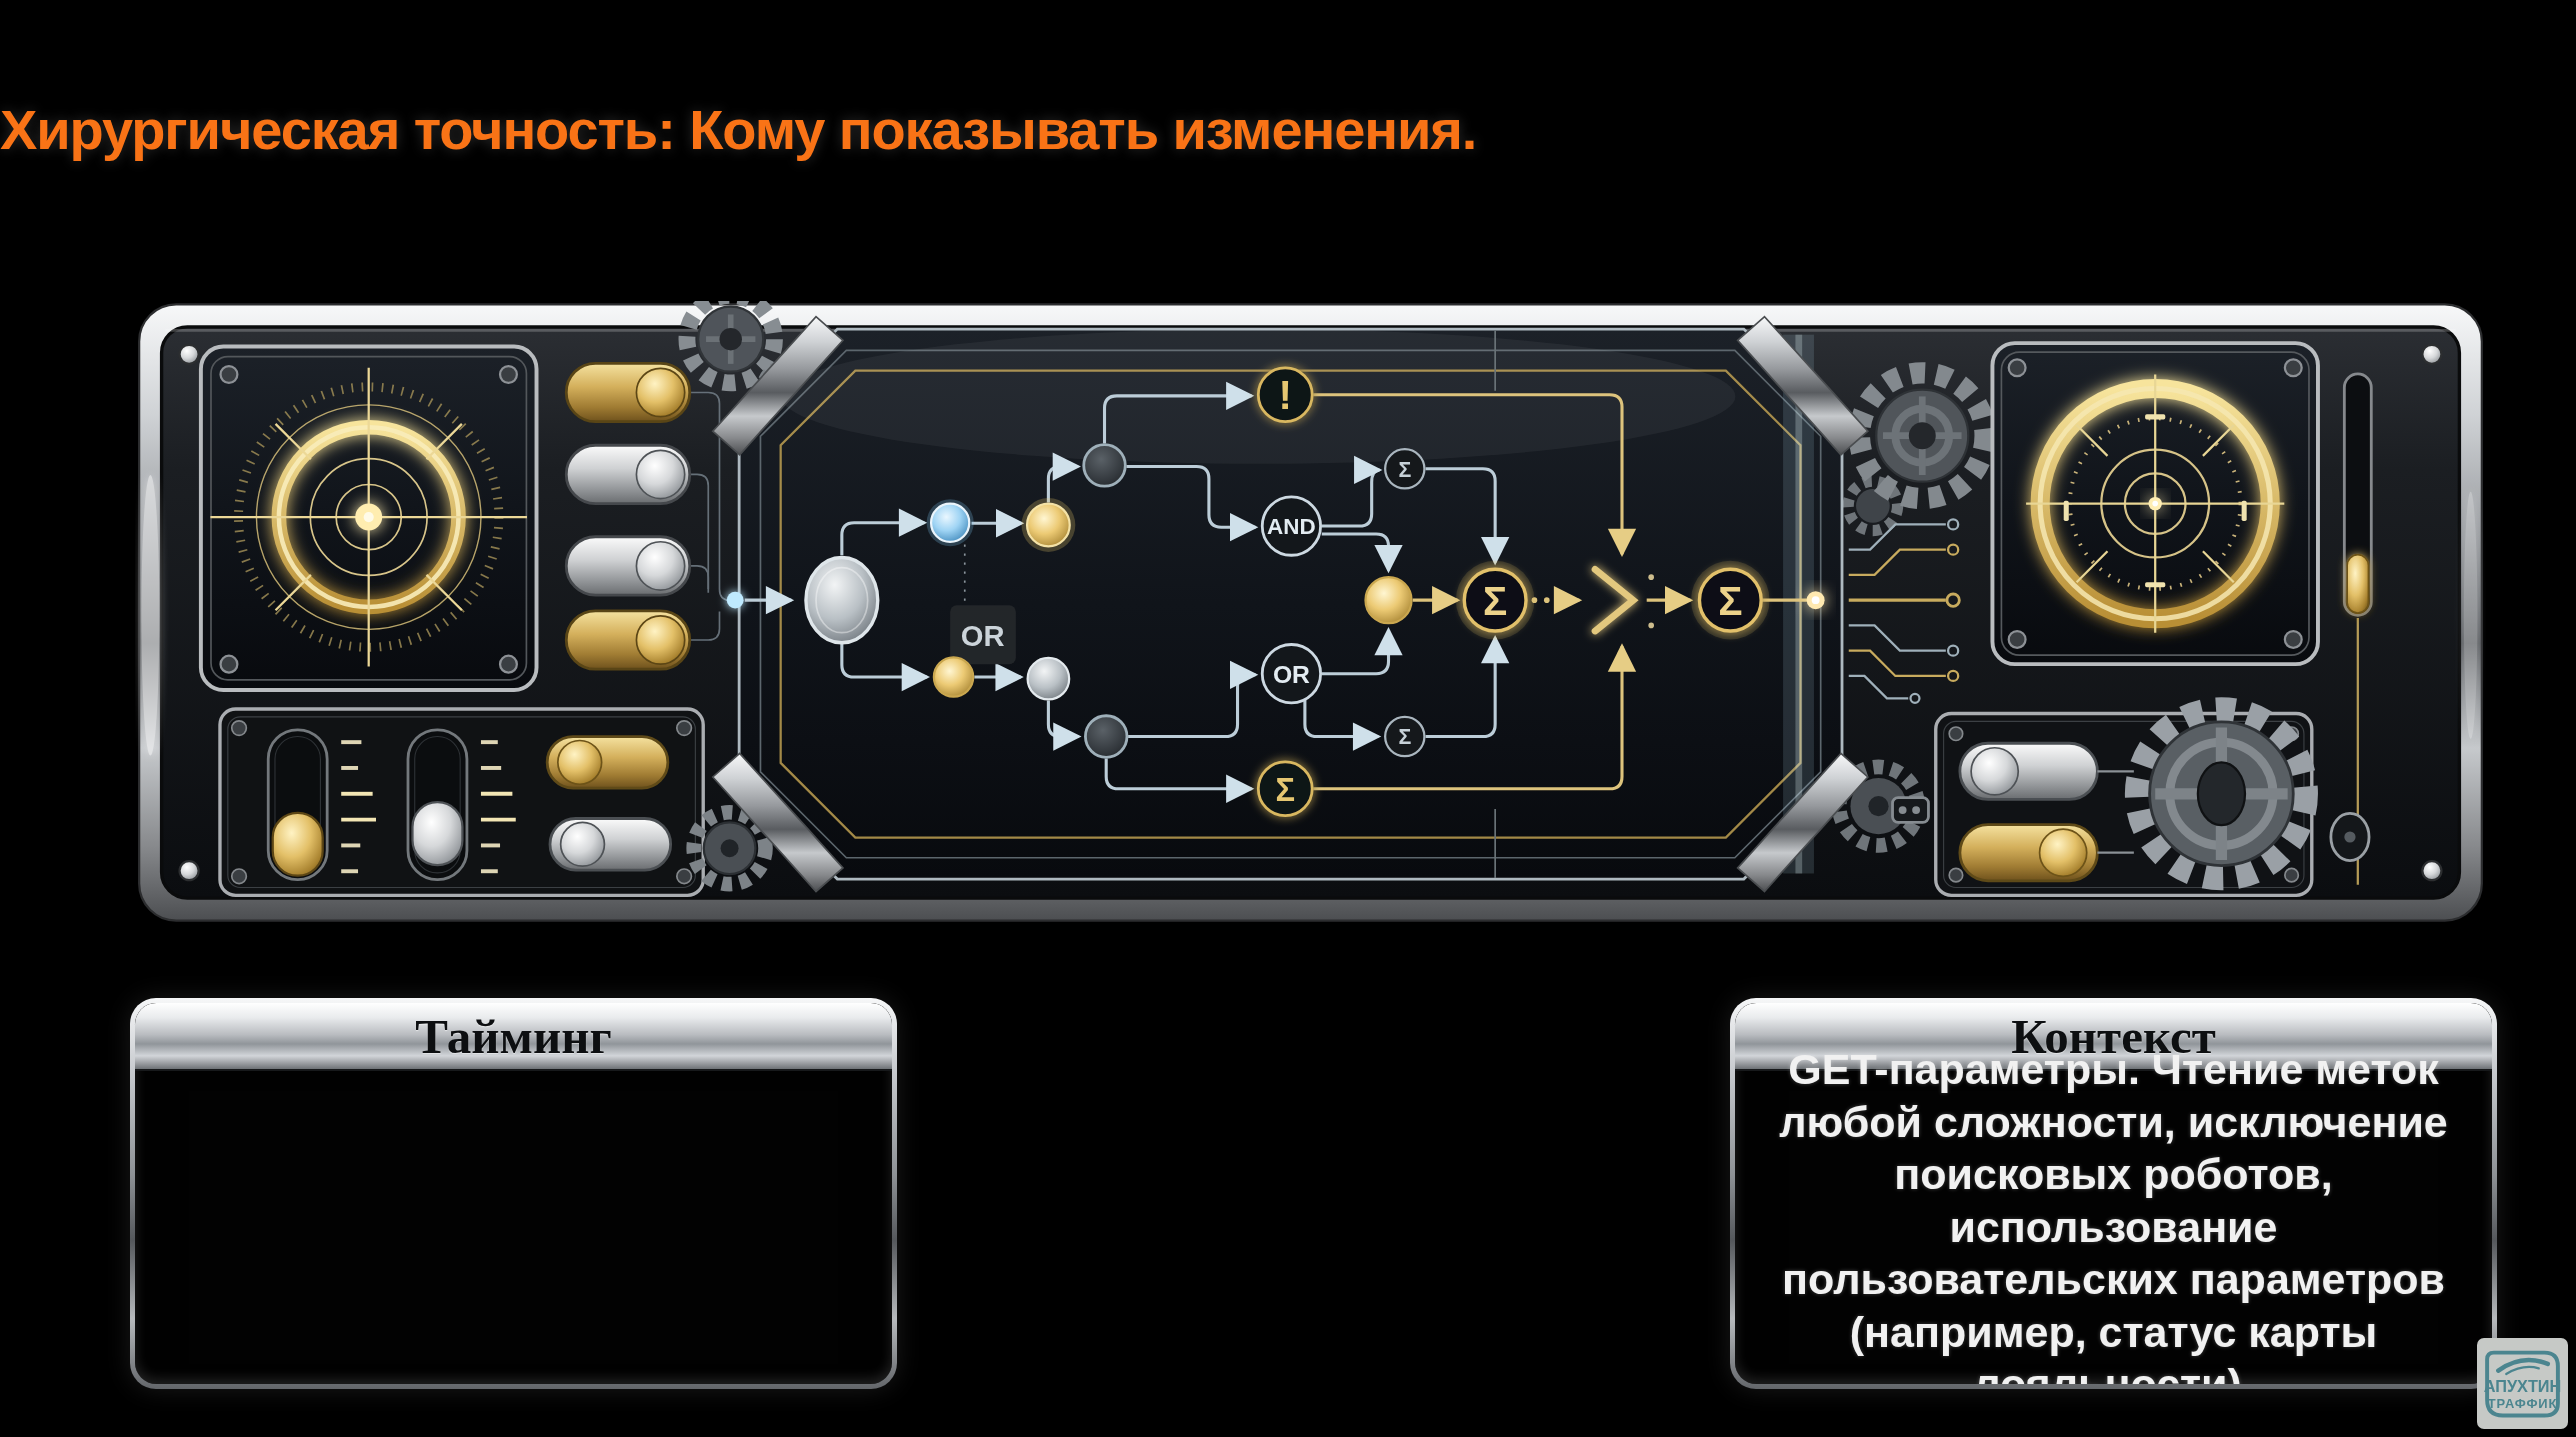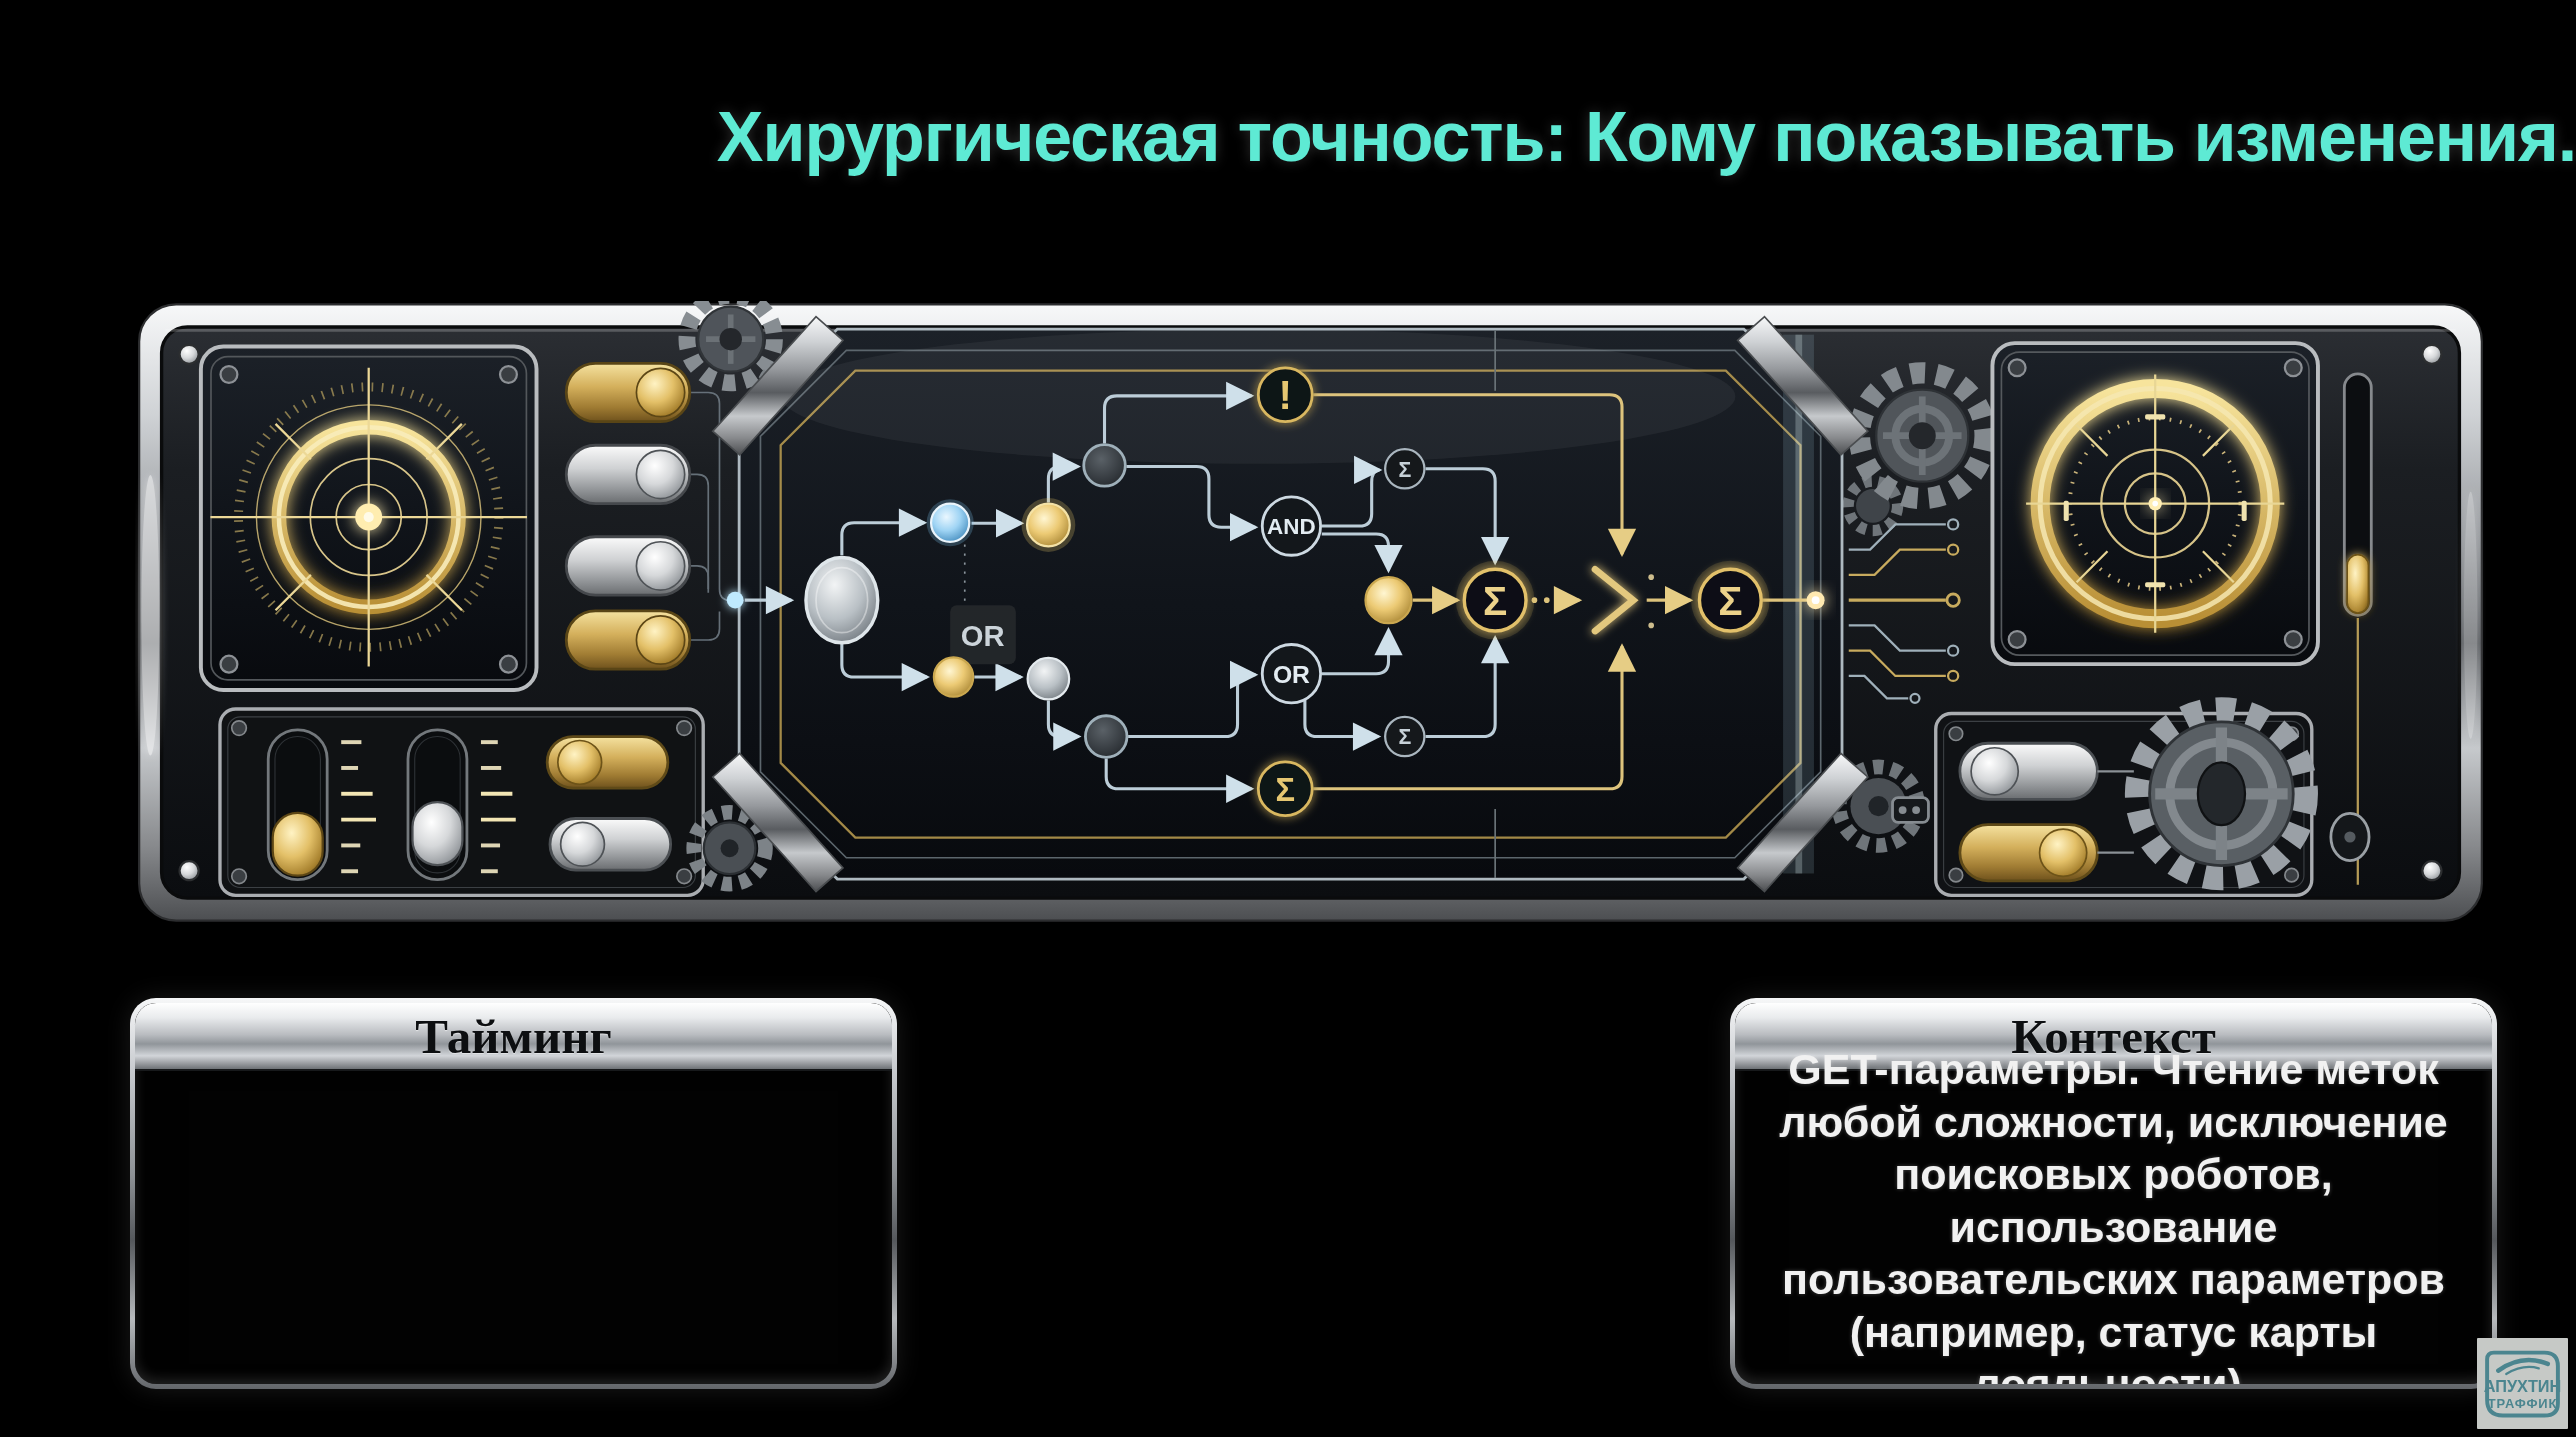--- a/index.html
+++ b/index.html
@@ -1,40 +1,40 @@
 <!DOCTYPE html>
 <html style="font-size:9px"><head>
 <meta charset="utf-8">
 <style>
   html,body{margin:0;padding:0;background:#000;}
   .stage{position:relative;width:2576px;height:1438px;background:#000;overflow:hidden;
          font-family:"Liberation Sans",sans-serif;}
-  .title{position:absolute;left:0;right:0;top:97px;text-align:right;
-         font-size:70px;font-weight:700;color:#5eead4;letter-spacing:-1.1px;
+  .title{position:absolute;left:0;right:0;top:97px;text-align:left;
+         font-size:56px;font-weight:700;color:#f97316;letter-spacing:-1.1px;
          text-shadow:0 0 12.4px rgba(255,255,255,.18);}
   .machine{position:absolute;left:135px;top:301px;}
   .machine text{font-family:"Liberation Sans",sans-serif;}
   .cards{position:absolute;left:0;top:0;width:100%;height:100%;}
   .card{position:absolute;top:998px;width:767px;height:391px;border-radius:26px;padding:5px;
         box-sizing:border-box;
         background:linear-gradient(180deg,#f6f7f8 0%,#c9ccd0 18%,#8e9296 45%,#55585c 62%,#b7babd 82%,#63666a 100%);
         box-shadow:0 0 26px rgba(255,255,255,.10);}
   .card-inner{width:100%;height:100%;border-radius:21.3px;background:#020202;overflow:hidden;
         box-shadow:inset 0 -4.5px 12.4px rgba(255,255,255,.14), inset 0 34px 45px rgba(0,0,0,.6);}
   .card-header{height:66px;display:flex;align-items:center;justify-content:center;
         font-size:49px;font-weight:700;color:#0d0f11;
         background:linear-gradient(180deg,#ffffff 0%,#e9ebed 22%,#b9bcc0 48%,#90959a 62%,#d2d5d9 80%,#6e7276 100%);
         border-bottom:2.8px solid #17191b;text-shadow:0 1.1px 1.1px rgba(255,255,255,.55);font-family:Liberation Serif, serif;}
   .card-body{height:calc(100% - 69px);display:flex;align-items:center;justify-content:center;
         padding:0 21.3px;box-sizing:border-box;}
   .card-text{white-space:pre-line;text-align:center;font-size:43px;line-height:1.22;
         color:#f1f1f1;font-weight:700;text-shadow:0 0 4.5px rgba(255,255,255,.25);}
   .card-1{left:130px;} .card-2{left:929px;} .card-3{left:1717px;margin-left:13px;}
   .watermark{position:absolute;left:2477px;top:1338px;width:91px;height:91px;
-        background:#c6c9c6;border-radius:1px;}
+        background:#c6c9c6;border-radius:7px;}
 </style>
 </head>
 <body>
 
 <div class="stage">
 
   <div class="title">Хирургическая точность: Кому показывать изменения.</div>
 
   <svg class="machine" width="2351" height="623" viewBox="0 0 4186 1110">
     <defs>

